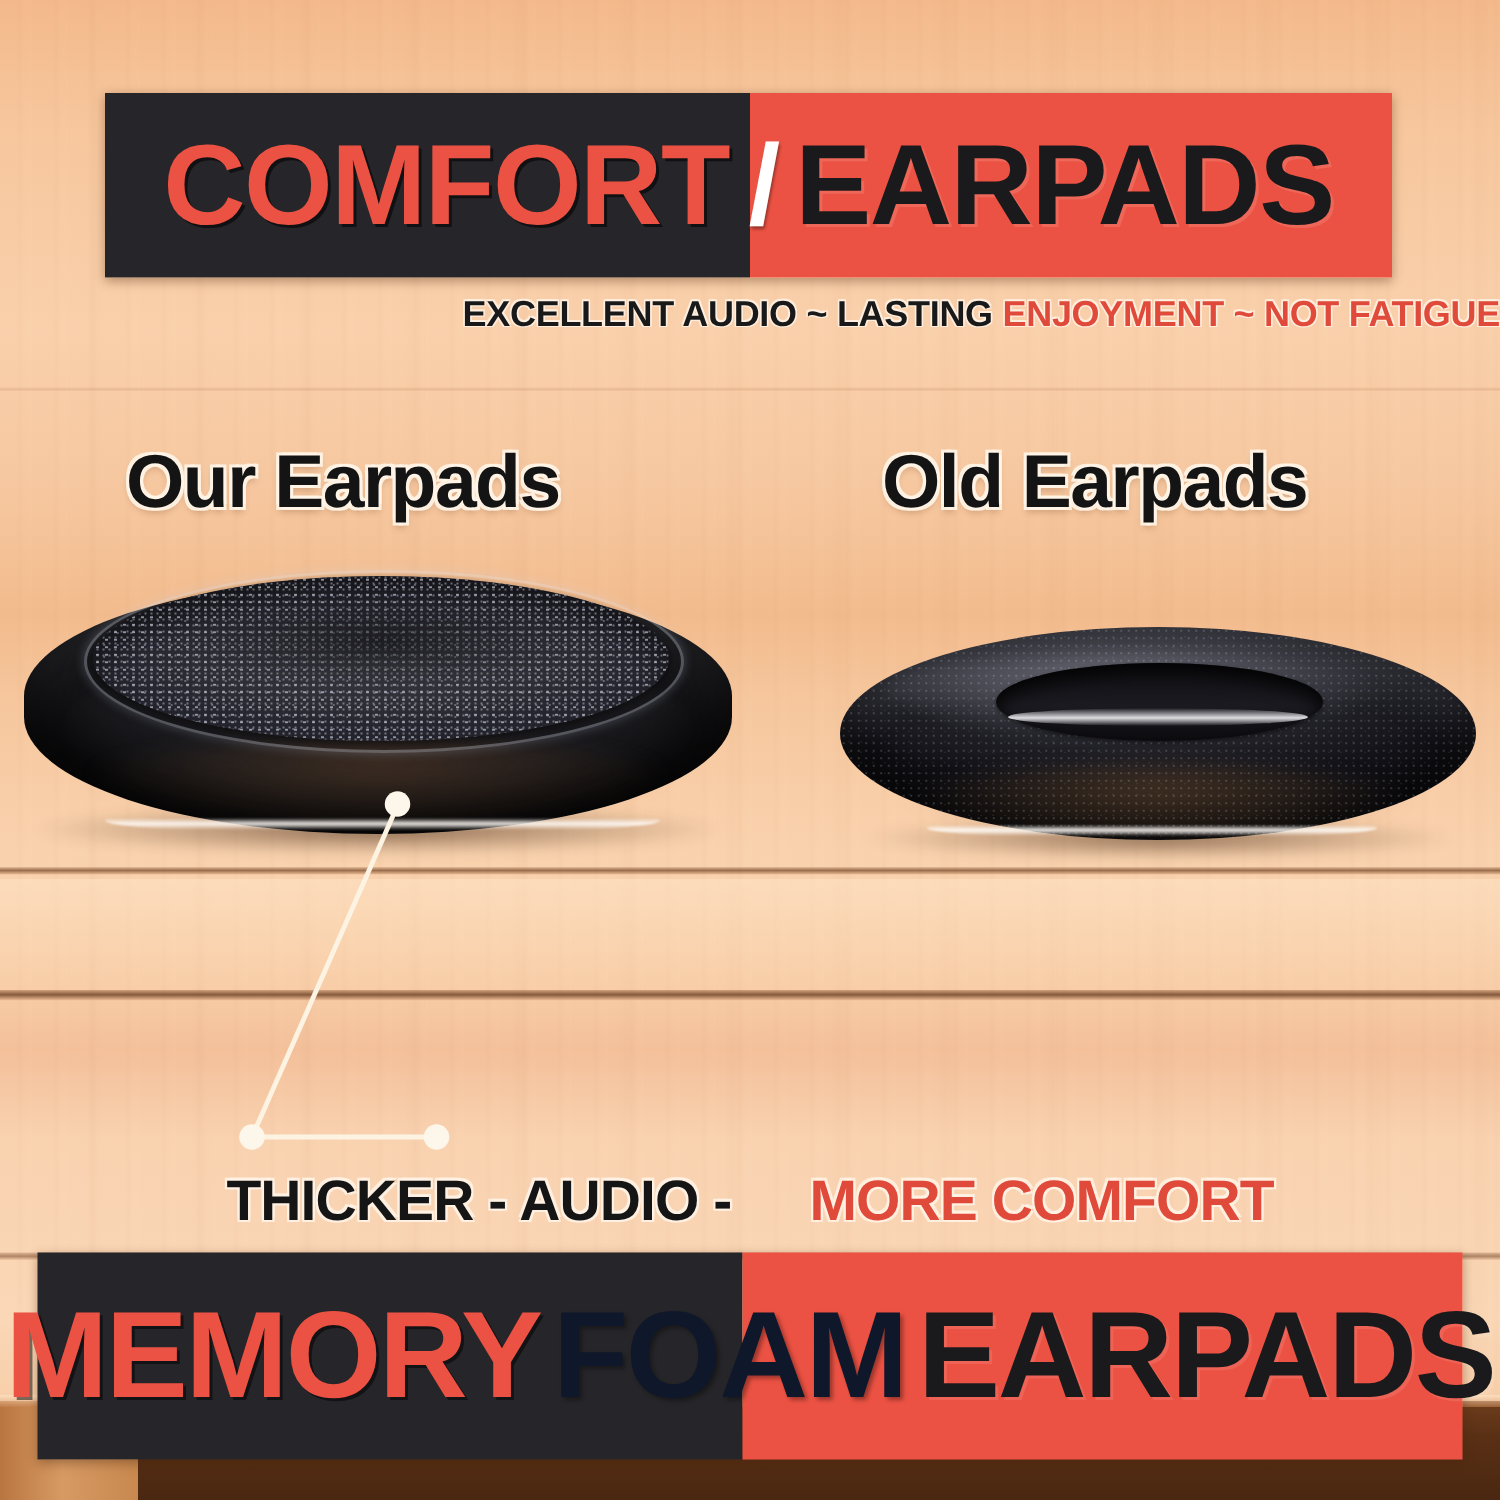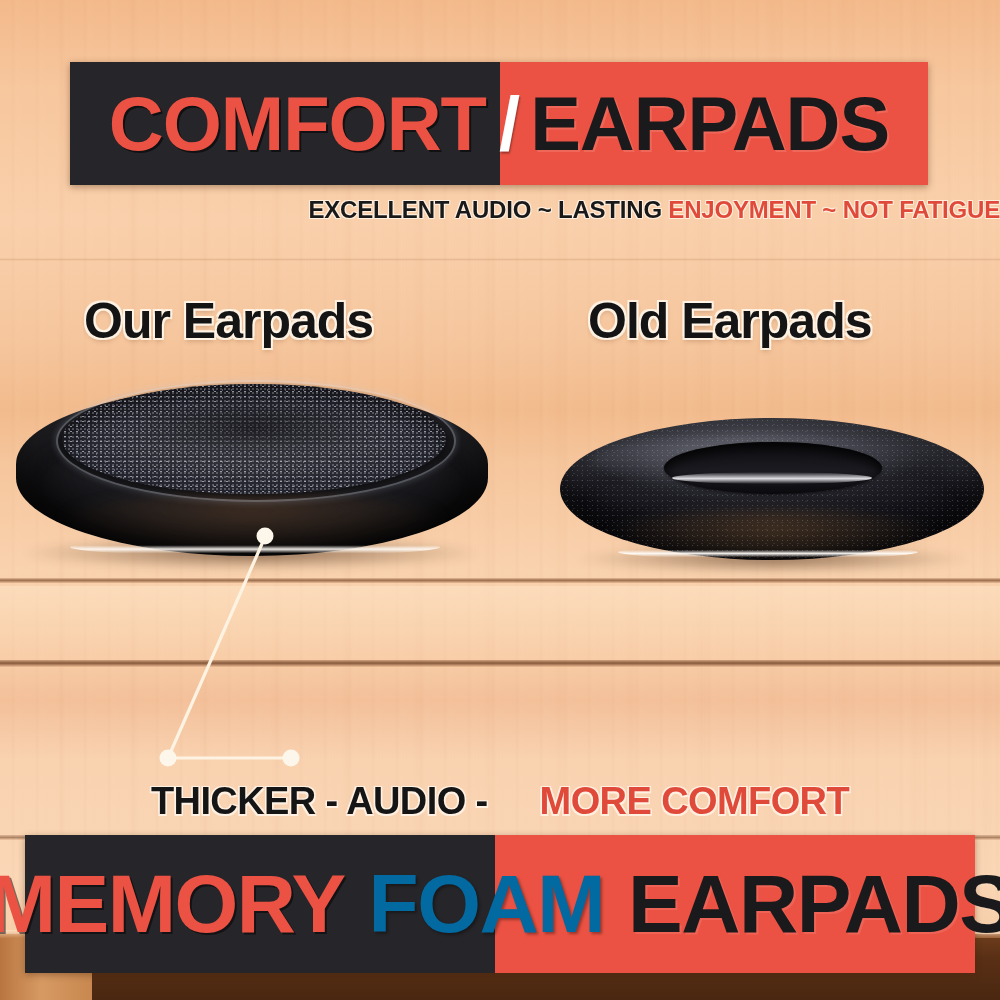--- a/index.html
+++ b/index.html
@@ -408,22 +408,22 @@
   #bottom-banner .half-red  { flex: 1; }
   #bottom-banner .banner-text {
     font-size: 82px;
     letter-spacing: -1.5px;
   }
   .bb-memory {
     color: #ec5243;
     text-shadow: 2px 2px 0 rgba(0,0,0,.5);
   }
   .bb-foam {
-    color: #0369a1;
-    margin: 0 24px;
+    color: #0f172a;
+    margin: 0 8px;
     text-shadow: 2px 2px 3px rgba(0,0,0,.35);
   }
   .bb-earpads {
     color: #1a1a1c;
     text-shadow: 2px 2px 0 rgba(255,255,255,.10);
   }
 </style>
 </head>
 <body>
 

